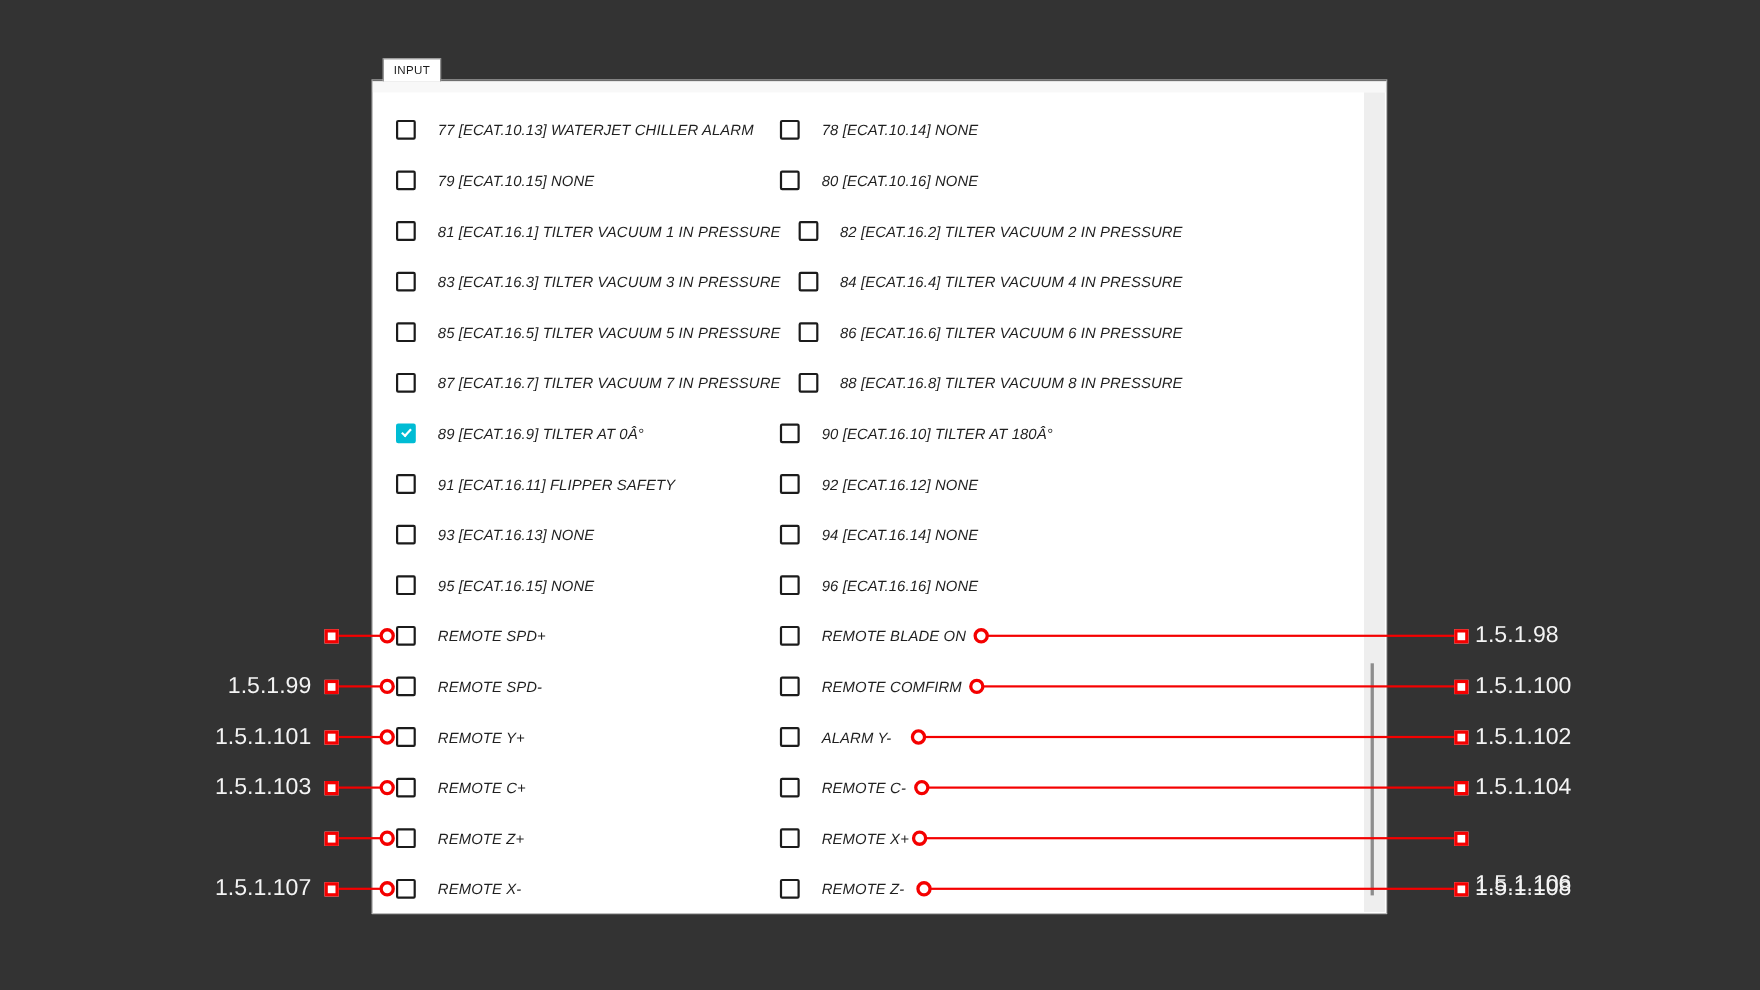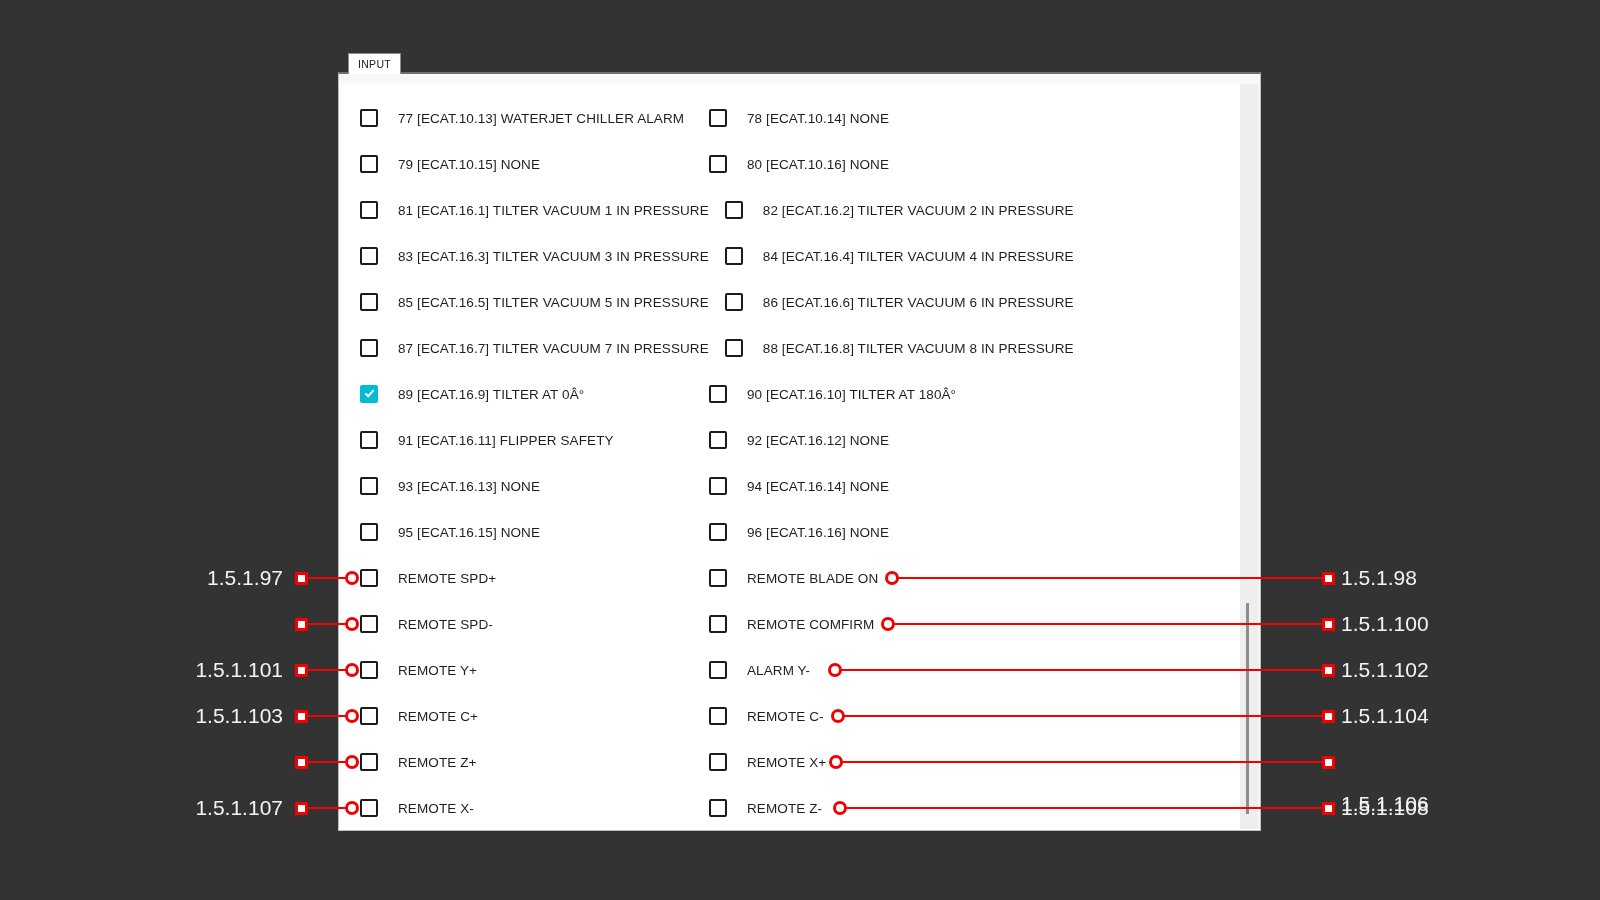--- a/index.html
+++ b/index.html
@@ -22,21 +22,21 @@
     background: #ffffff;
     border: 1px solid #bdbdbd; border-top: 2px solid #6f6f6f;
     z-index: 1;
   }
   .panel-topstrip {
     position: absolute; left: 0; top: 0; right: 0; height: 10px;
     background: #f8f8f8;
   }
 
   
-  .rows { position: absolute; left: 21px; top: 21px; right: 24px; bottom: 2px; }
+  .rows { position: absolute; left: 21px; top: 21px; right: 24px; bottom: 2px; font-style: italic; }
   .row { display: flex; align-items: center; height: 46px; }
   .cell { display: flex; align-items: center; }
   .cell.left { min-width: 349px; padding-right: 16px; }
   .checkbox {
     position: relative; width: 18px; height: 18px; flex: 0 0 18px;
     border: 2px solid #1b1b1b; border-radius: 2px; background: #ffffff;
     margin-right: 20px;
   }
   .checkbox.checked { background: #00bcd4; border-color: #00bcd4; }
   .check {
@@ -242,28 +242,28 @@
             <span class="checkbox"></span>
             <span class="lbl">REMOTE Z-</span>
           </div>
         </div>
       </div>
     <div class="scroll-track">
       <div class="scroll-thumb"></div>
     </div>
   </div>
   <div class="overlay" id="overlay">
-      <div class="num left" style="left: 90px; top: 563px;">1.5.1.97</div>
       <div class="sq" style="left: 295px; top: 571.5px;"></div>
       <div class="ln" style="left: 301px; width: 49px; top: 577px;"></div>
       <div class="ci" style="left: 345px; top: 571px;"></div>
       <div class="ln" style="left: 892.281px; width: 436.719px; top: 577px;"></div>
       <div class="ci" style="left: 885.281px; top: 571px;"></div>
       <div class="sq" style="left: 1322px; top: 571.5px;"></div>
       <div class="num" style="left: 1341px; top: 563px;">1.5.1.98</div>
+      <div class="num left" style="left: 90px; top: 609px;">1.5.1.99</div>
       <div class="sq" style="left: 295px; top: 617.5px;"></div>
       <div class="ln" style="left: 301px; width: 49px; top: 623px;"></div>
       <div class="ci" style="left: 345px; top: 617px;"></div>
       <div class="ln" style="left: 888.391px; width: 440.609px; top: 623px;"></div>
       <div class="ci" style="left: 881.391px; top: 617px;"></div>
       <div class="sq" style="left: 1322px; top: 617.5px;"></div>
       <div class="num" style="left: 1341px; top: 609px;">1.5.1.100</div>
       <div class="num left" style="left: 90px; top: 655px;">1.5.1.101</div>
       <div class="sq" style="left: 295px; top: 663.5px;"></div>
       <div class="ln" style="left: 301px; width: 49px; top: 669px;"></div>

